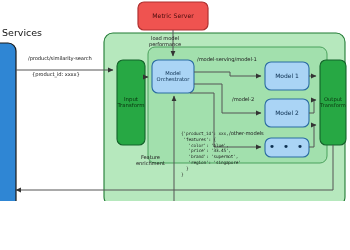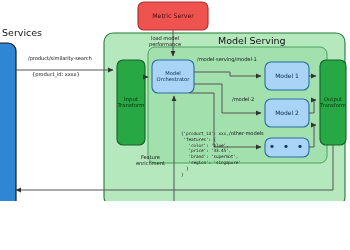--- a/index.html
+++ b/index.html
@@ -114,21 +114,20 @@
 
     <path d="M309,76 L316,76" stroke="#555555" stroke-width="1" fill="none" marker-end="url(#arrowR)"></path>
     <path d="M309,113 L314,113 L314,100 L316,100" stroke="#555555" stroke-width="1" fill="none" marker-end="url(#arrowR)"></path>
     <path d="M309,147 L314,147 L314,125 L316,125" stroke="#555555" stroke-width="1" fill="none" marker-end="url(#arrowR)"></path>
 
     <path d="M174,208 L174,96" stroke="#555555" stroke-width="1" fill="none" marker-end="url(#arrowR)"></path>
   </svg>
 
   <div class="lbl cluster-title" style="left:2px; top:28px;">Services</div>
 
-  <div class="lbl cluster-title" style="left:218px; top:36px;">Model Serving</div>
 
   <div class="node-text" style="left:138px; top:4px; width:70px; height:24px; font-size:6.2px; color:#4a0d0d;">Metric Server</div>
 
   <div class="node-text" style="left:117px; top:92px; width:28px; height:22px; font-size:5.4px; color:#0b330f; white-space:pre-line;">Input
 Transform</div>
 
   <div class="node-text" style="left:152px; top:63px; width:42px; height:27px; font-size:5.2px; color:#0b2e4f; white-space:pre-line;">Model
 Orchestrator</div>
 
   <div class="node-text" style="left:265px; top:62px; width:44px; height:28px; font-size:6px; color:#0b2e4f;">Model 1</div>

